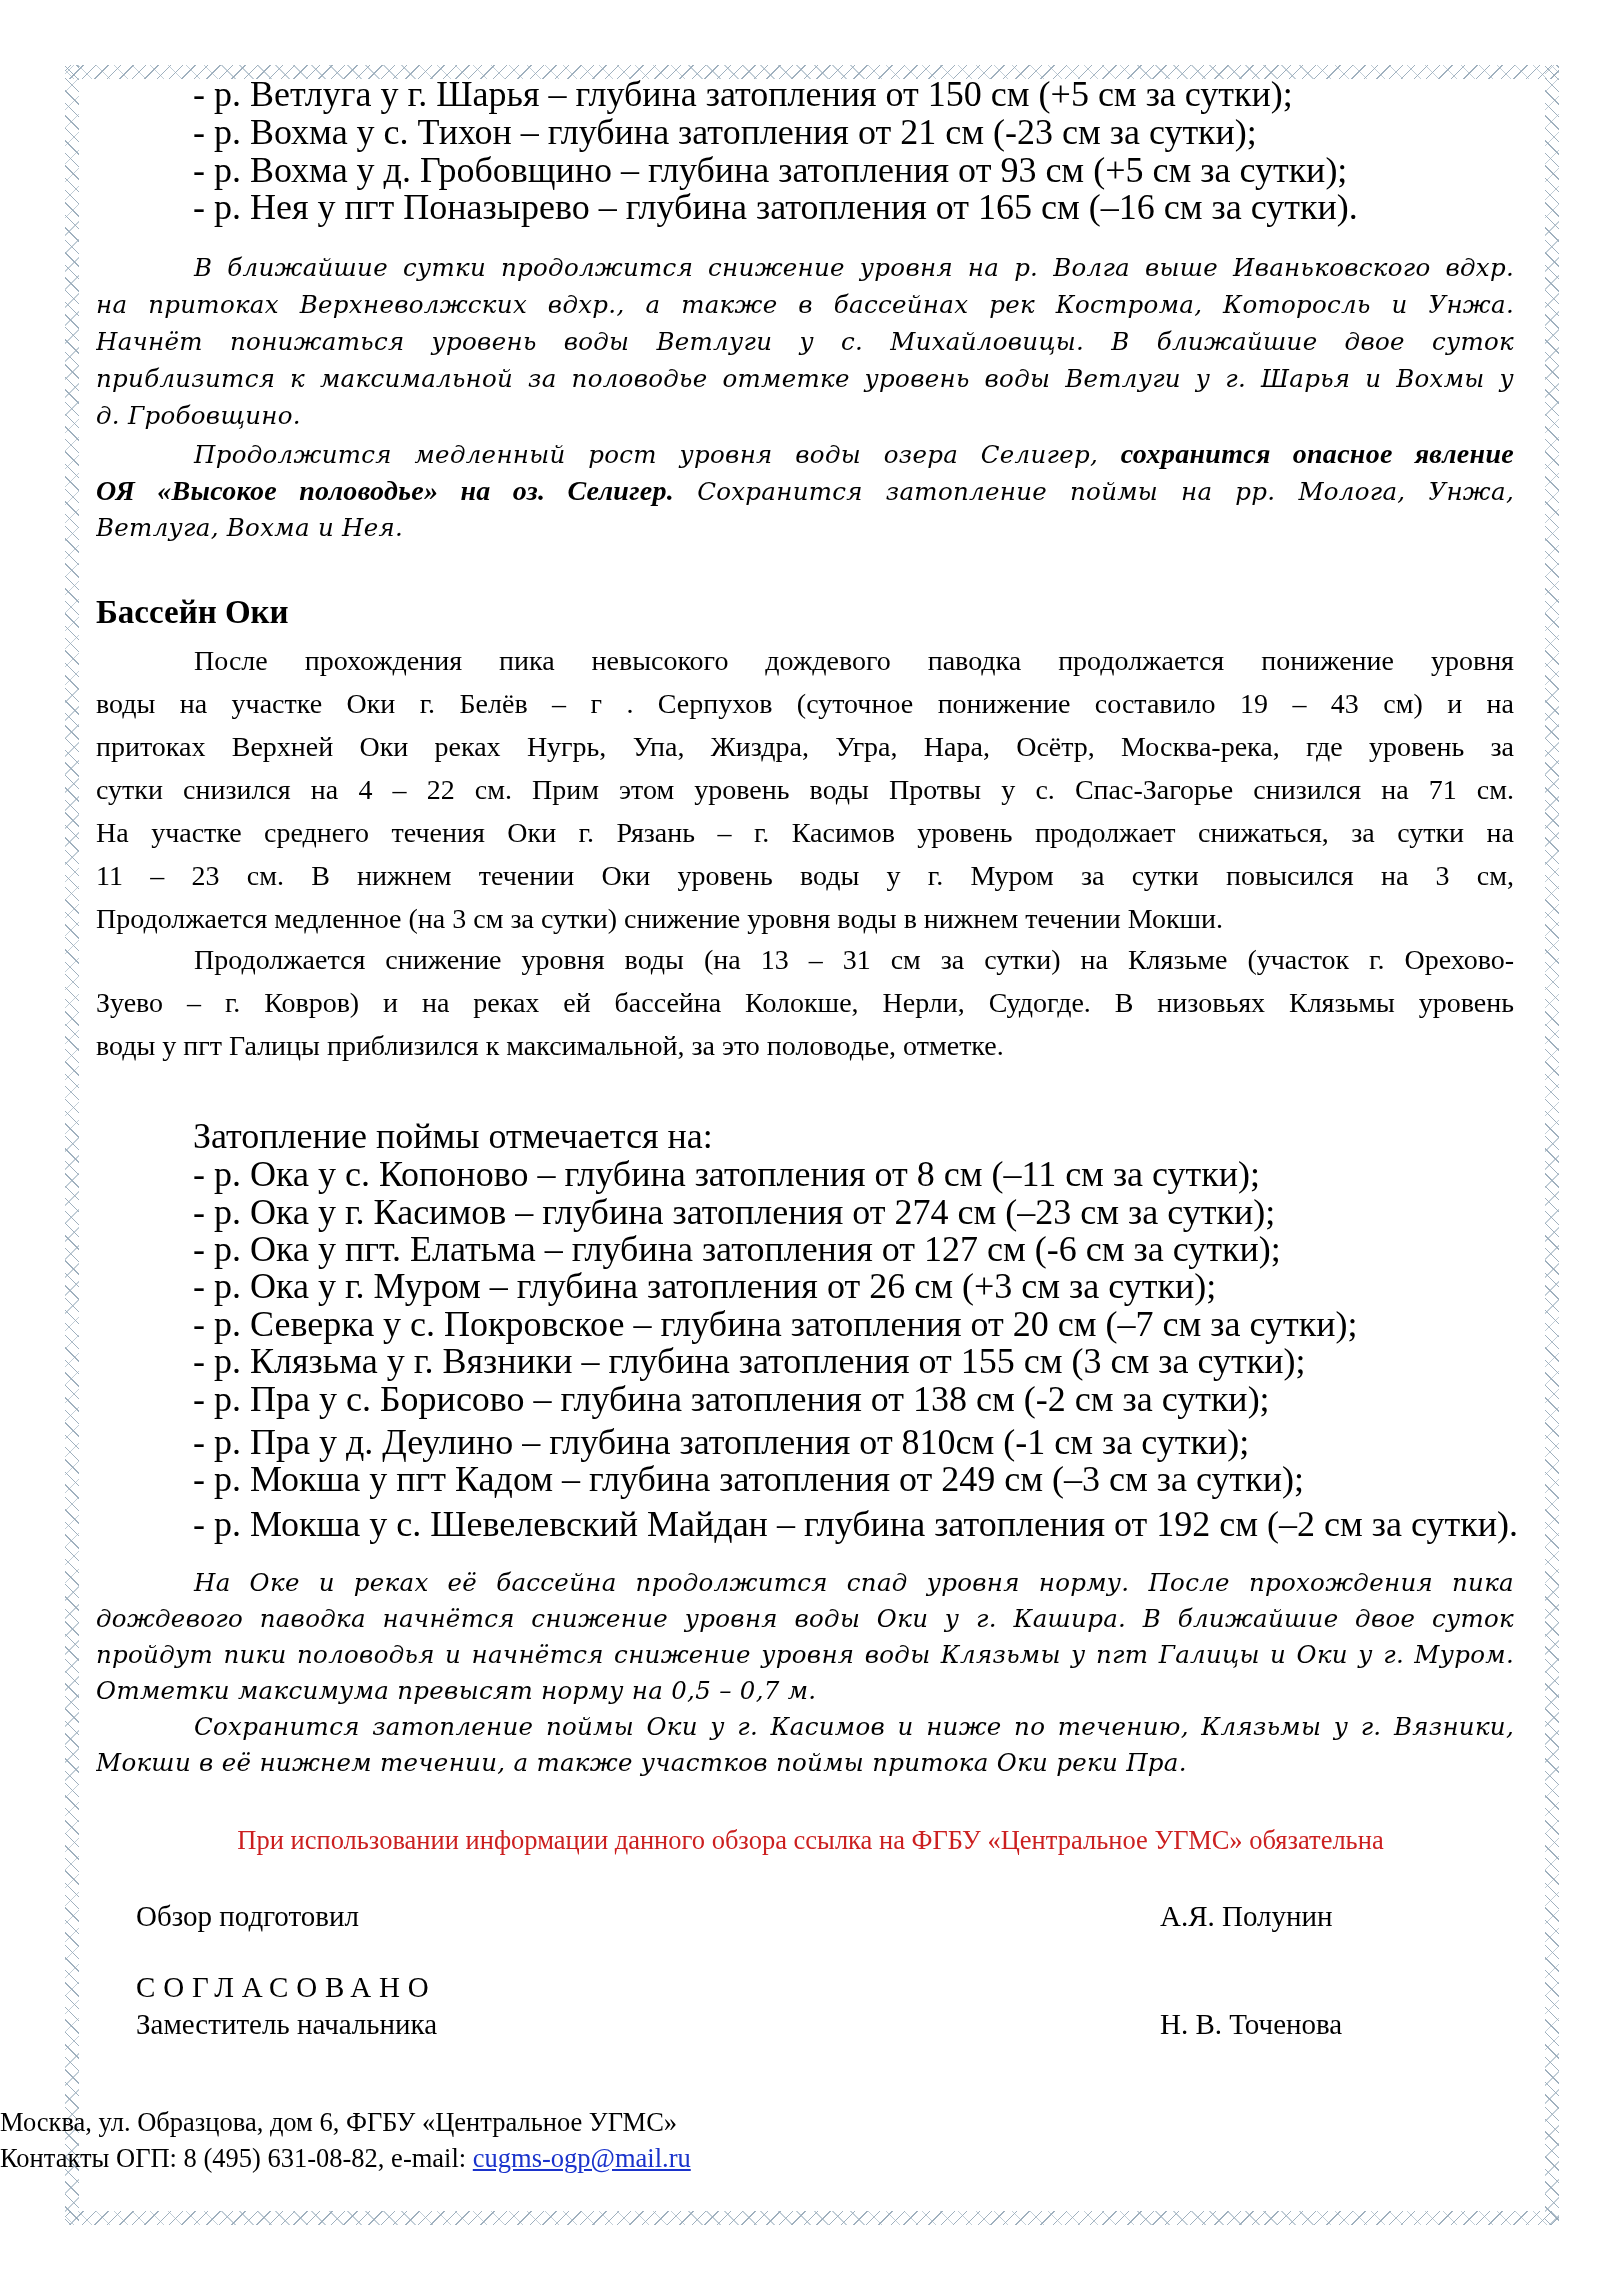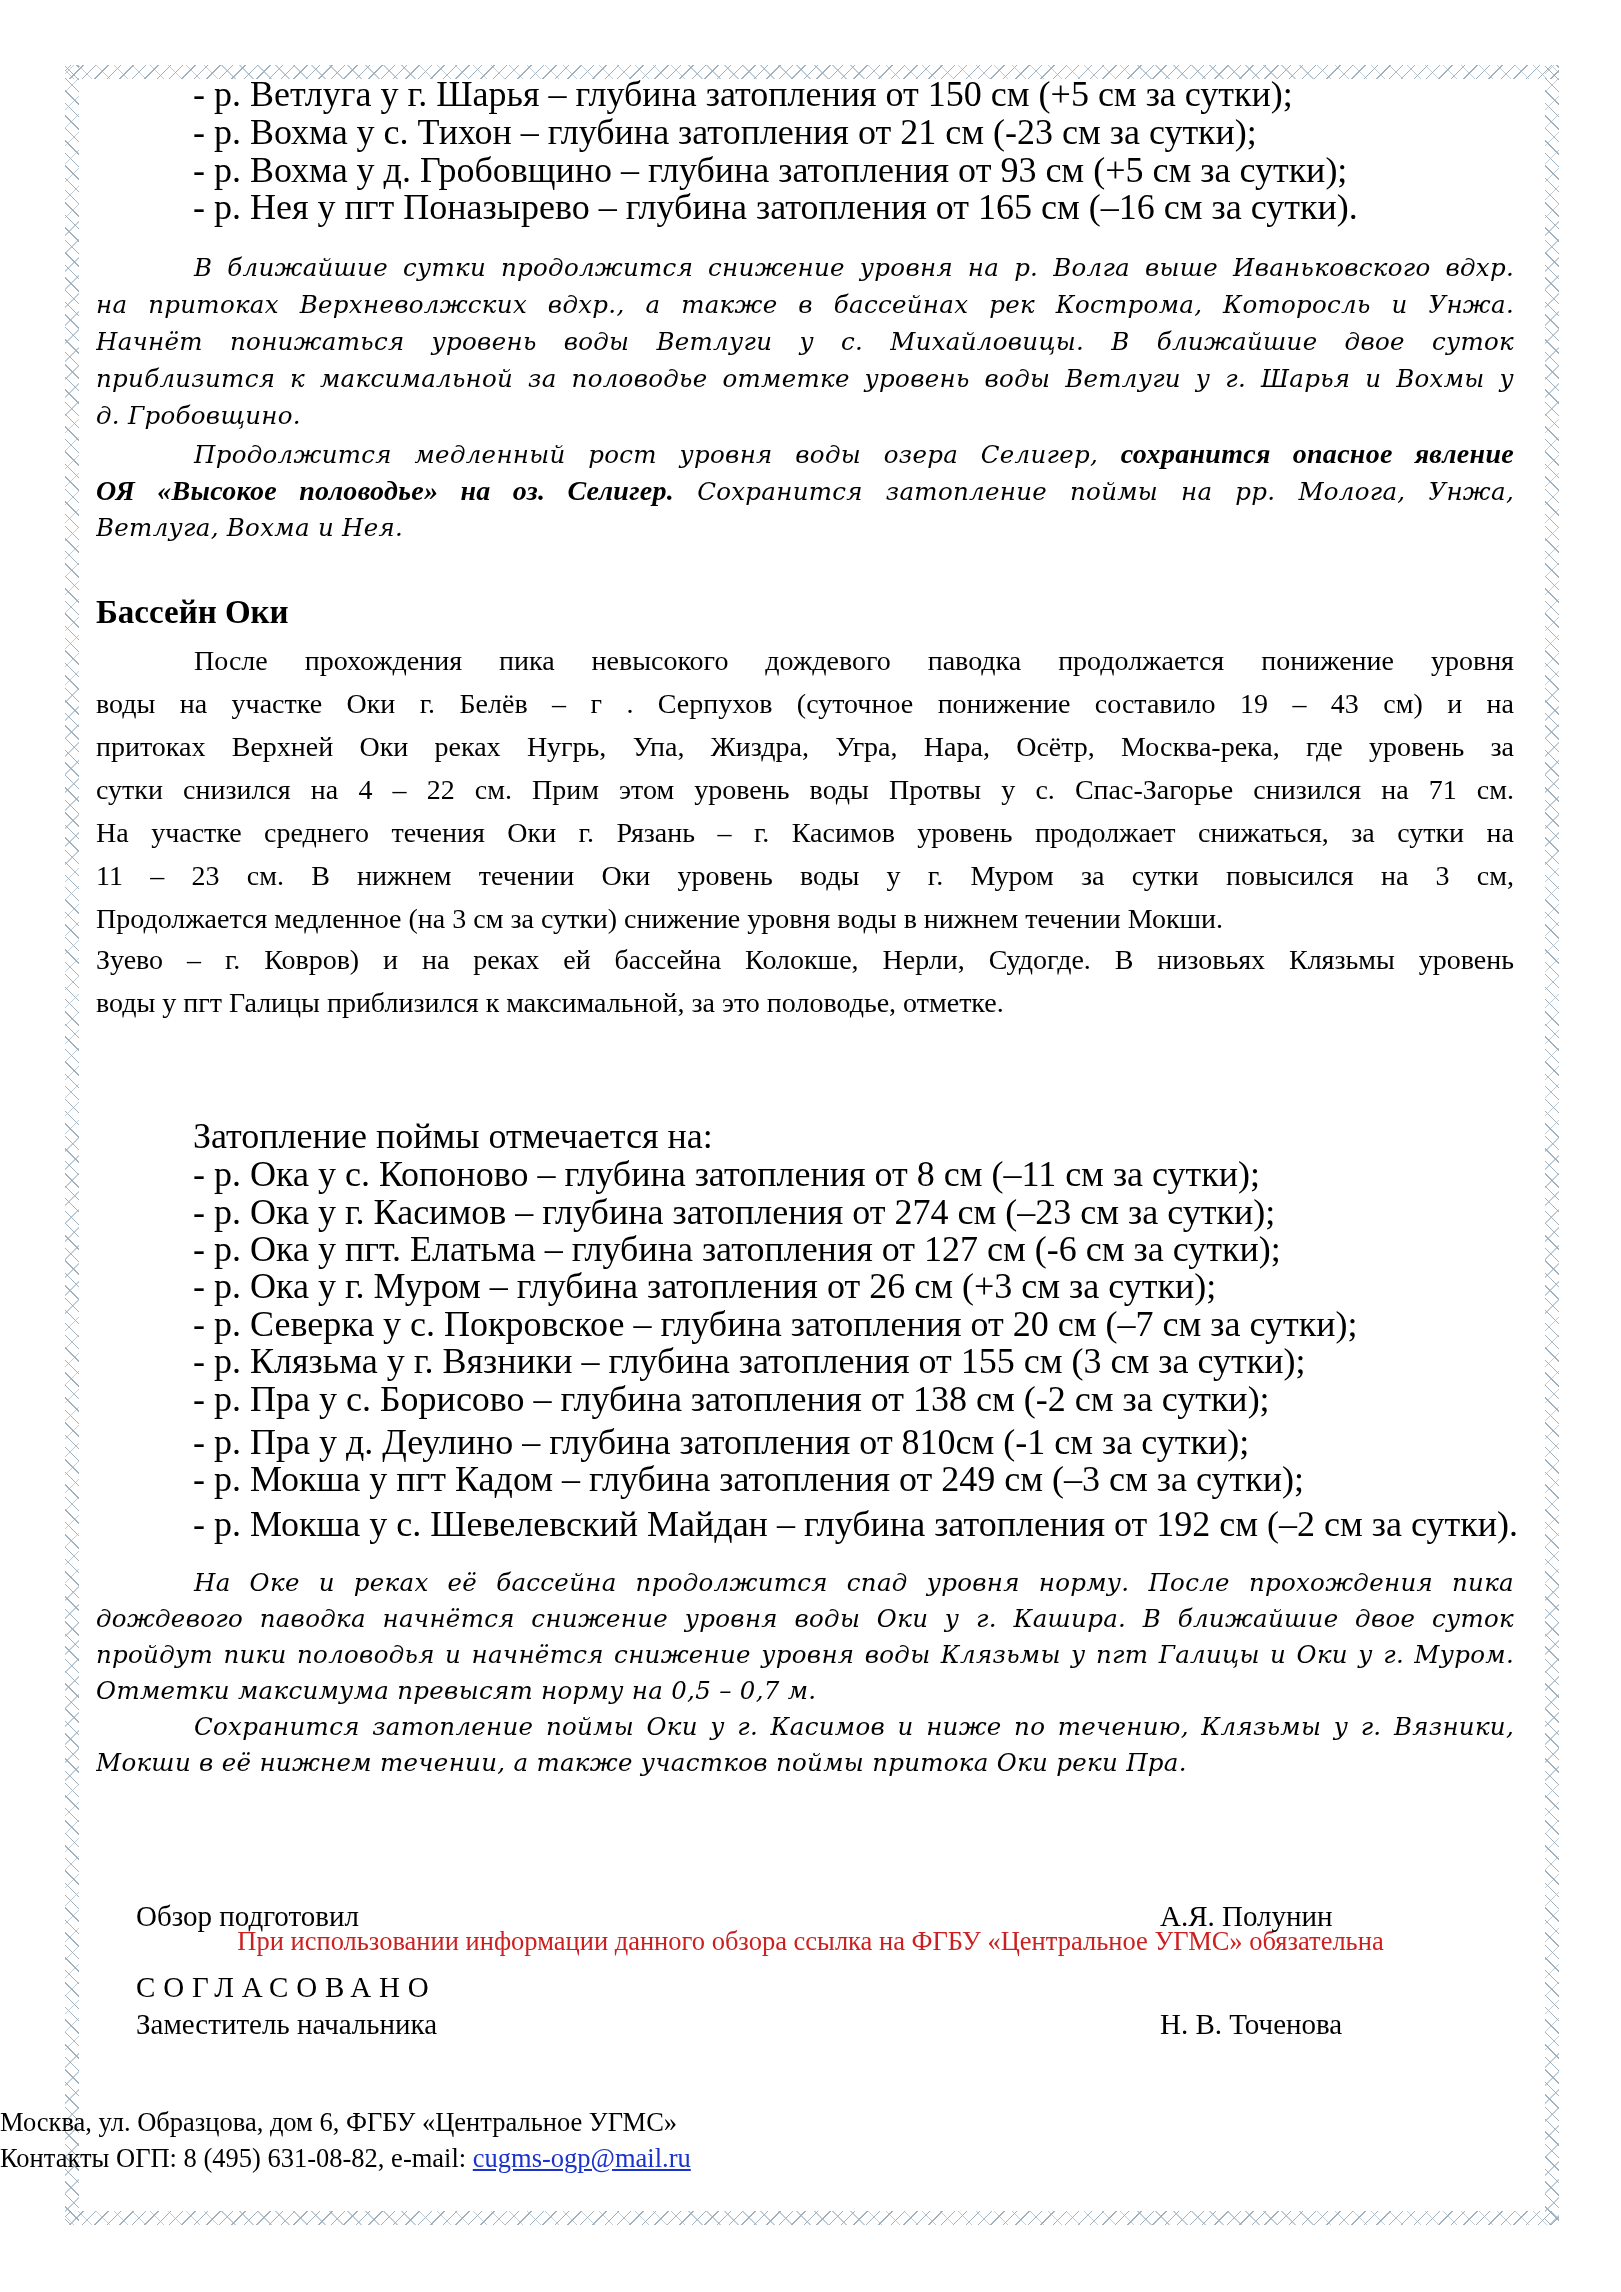--- a/index.html
+++ b/index.html
@@ -22,21 +22,21 @@
   .abs { position:absolute; white-space:nowrap; }
   .list-line { font-size:36px; left:193px; line-height:37px; }
   .para { position:absolute; left:96px; width:1418px; font-size:28px; }
   .para .ln { display:block; text-align:justify; text-align-last:justify; height:37px; line-height:37px; white-space:nowrap; overflow:hidden; }
   .para .ln.last { text-align-last:left; }
   .para .ln.indent { padding-left:98px; box-sizing:border-box; }
   .it { font-style:italic; font-family:"DejaVu Serif", serif; font-size:24.5px; letter-spacing:0.3px; }
   .it b { font-family:"Liberation Serif", serif; font-size:28px; }
   .body44 .ln { height:43px; line-height:43px; }
   .heading { left:96px; top:594px; font-size:33px; font-weight:bold; }
-  .notice { left:0; width:1621px; text-align:center; top:1926px; font-size:26.5px; color:#cc1f1f; }
+  .notice { left:0; width:1621px; text-align:center; top:1825px; font-size:26.5px; color:#cc1f1f; }
   .sig { font-size:29px; }
   .spaced { letter-spacing:7.8px; }
   .footer { left:0; width:1621px; text-align:left; font-size:26.5px; }
   .footer a { color:#1a33cc; text-decoration:underline; }
 </style>
 </head>
 <body>
 
 <div class="frame">
   <div class="edge top"></div>
@@ -70,20 +70,21 @@
   <span class="ln indent">После прохождения пика невысокого дождевого паводка продолжается понижение уровня</span>
   <span class="ln">воды на участке Оки г. Белёв – г . Серпухов (суточное понижение составило 19 – 43 см) и на</span>
   <span class="ln">притоках Верхней Оки реках Нугрь, Упа, Жиздра, Угра, Нара, Осётр, Москва-река, где уровень за</span>
   <span class="ln">сутки снизился на 4 – 22 см. Прим этом уровень воды Протвы у с. Спас-Загорье снизился на 71 см.</span>
   <span class="ln">На участке среднего течения Оки г. Рязань – г. Касимов уровень продолжает снижаться, за сутки на</span>
   <span class="ln">11 – 23 см. В нижнем течении Оки уровень воды у г. Муром за сутки повысился на 3 см,</span>
   <span class="ln last">Продолжается медленное (на 3 см за сутки) снижение уровня воды в нижнем течении Мокши.</span>
 </div>
 
 <div class="para body44" style="top:938px">
+  <span class="ln indent">Продолжается снижение уровня воды (на 13 – 31 см за сутки) на Клязьме (участок г. Орехово-</span>
   <span class="ln">Зуево – г. Ковров) и на реках ей бассейна Колокше, Нерли, Судогде. В низовьях Клязьмы уровень</span>
   <span class="ln last">воды у пгт Галицы приблизился к максимальной, за это половодье, отметке.</span>
 </div>
 
 <div class="abs list-line" style="top:1118px">Затопление поймы отмечается на:</div>
 <div class="abs list-line" style="top:1156px">- р. Ока у с. Копоново – глубина затопления от 8 см (–11 см за сутки);</div>
 <div class="abs list-line" style="top:1194px">- р. Ока у г. Касимов – глубина затопления от 274 см (–23 см за сутки);</div>
 <div class="abs list-line" style="top:1231px">- р. Ока у пгт. Елатьма – глубина затопления от 127 см (-6 см за сутки);</div>
 <div class="abs list-line" style="top:1268px">- р. Ока у г. Муром – глубина затопления от 26 см (+3 см за сутки);</div>
 <div class="abs list-line" style="top:1306px">- р. Северка у с. Покровское – глубина затопления от 20 см (–7 см за сутки);</div>

